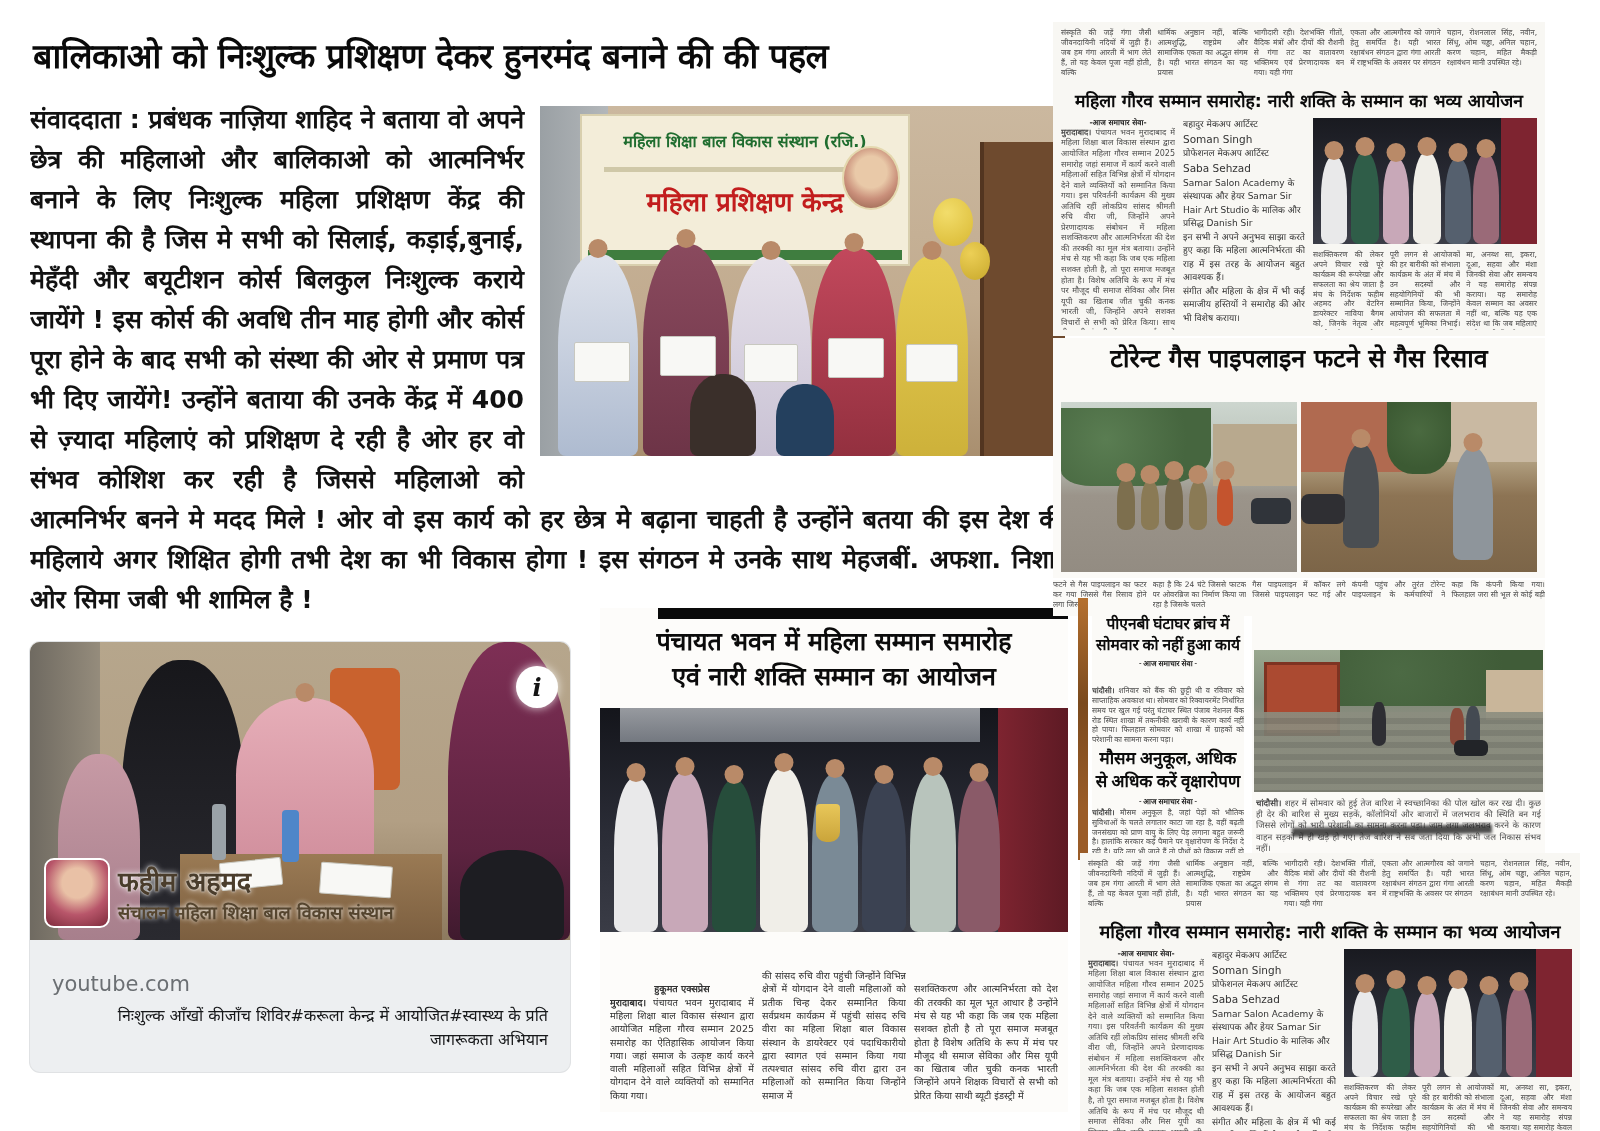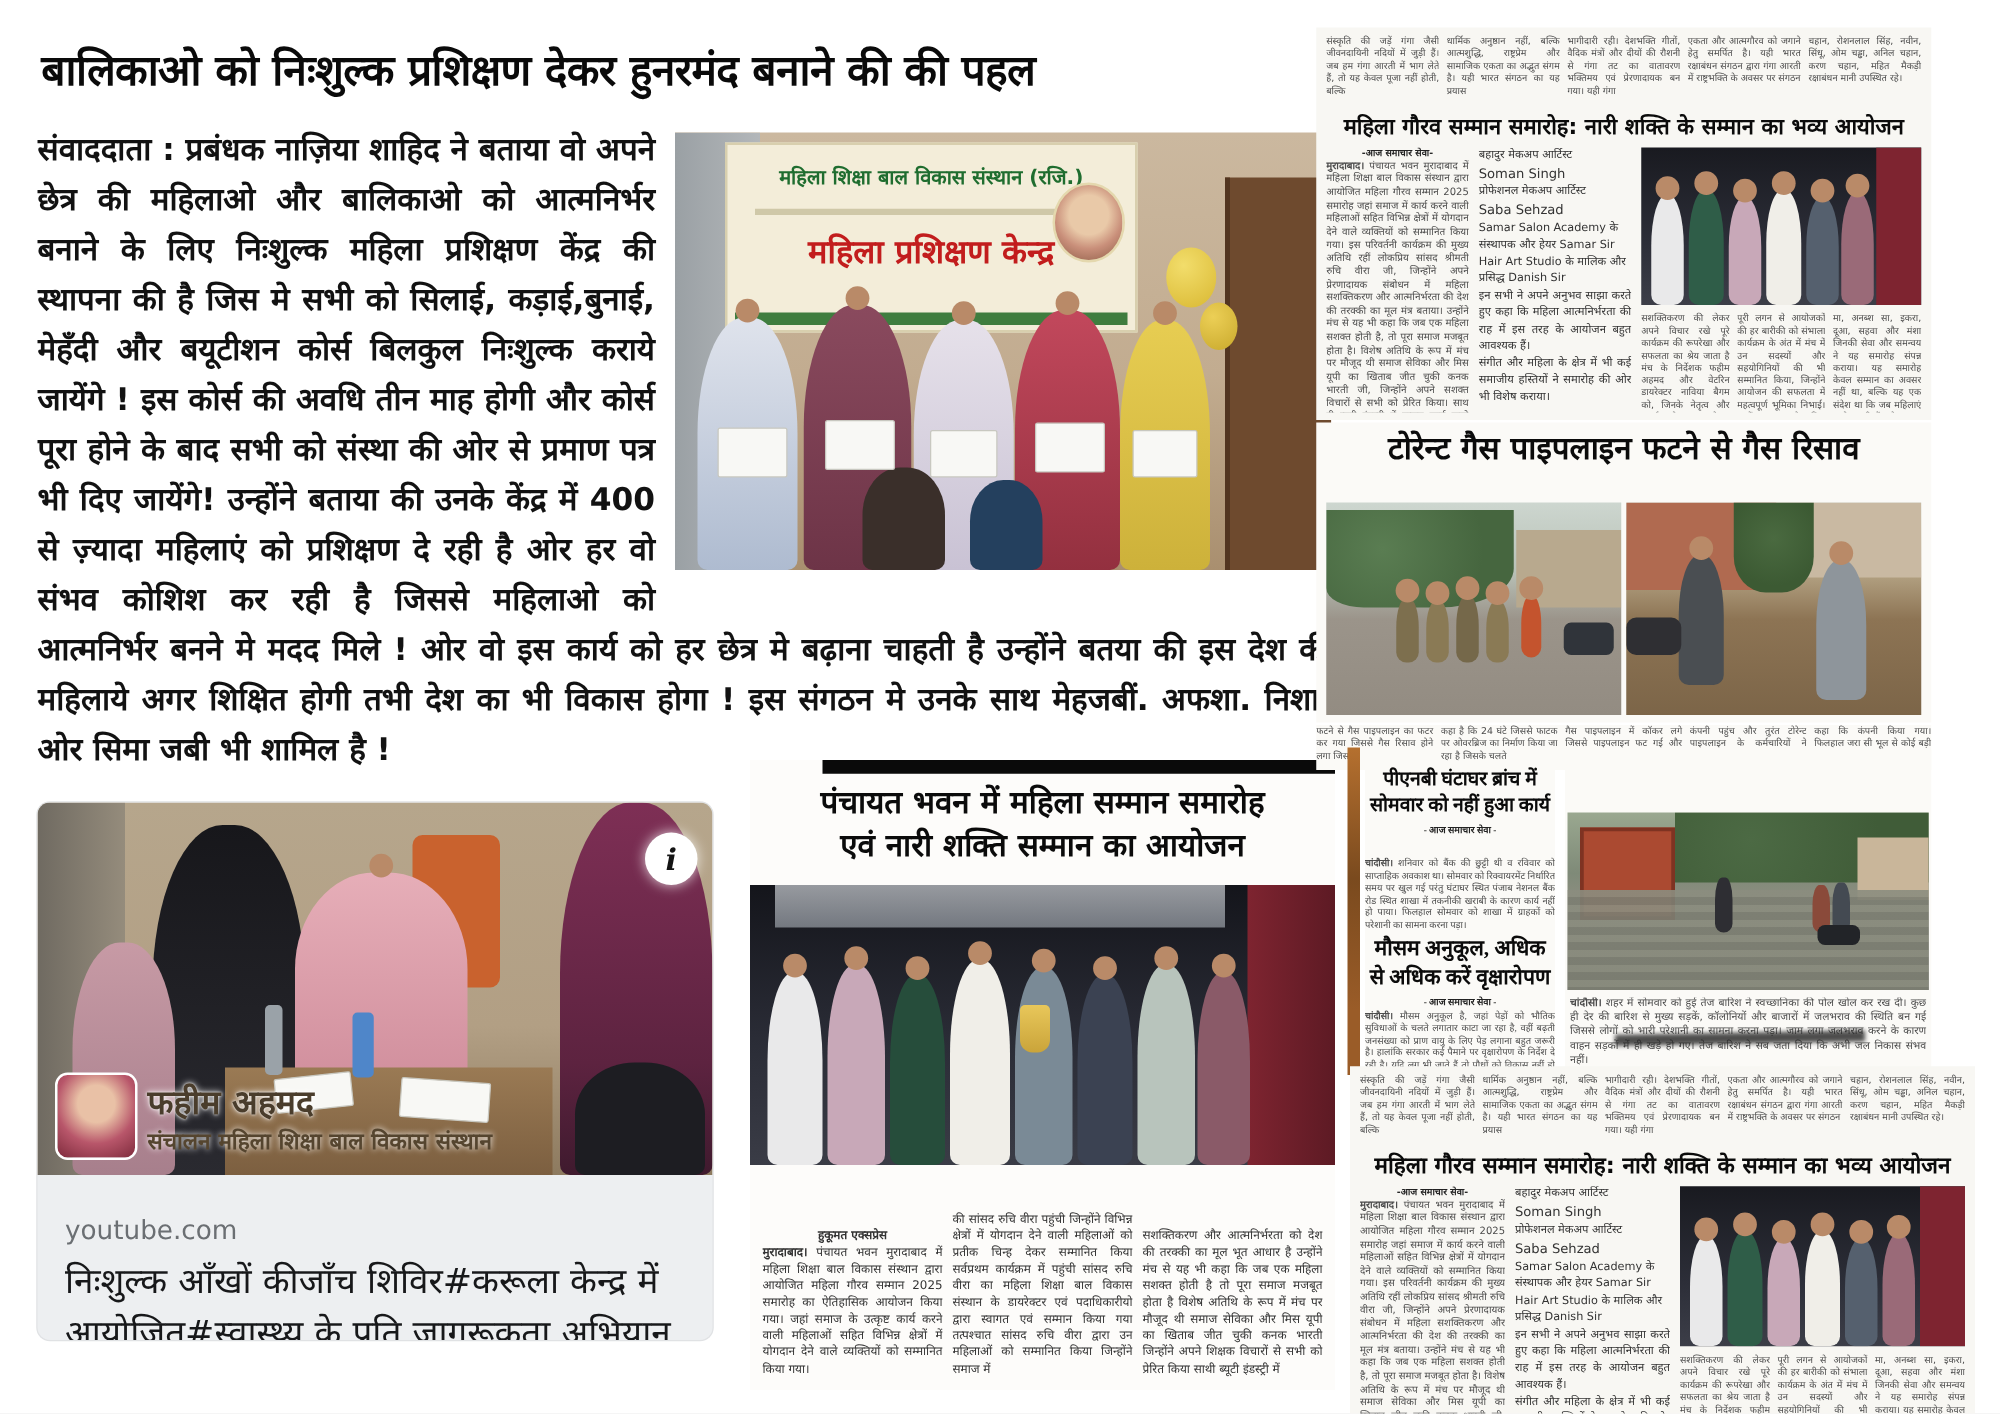--- a/index.html
+++ b/index.html
@@ -85,21 +85,21 @@
                   background:radial-gradient(circle at 50% 35%,#e9c1a6 28%,#b8566a 60%,#7e2b3c);"></div>
       <div style="position:absolute;left:88px;top:220px;font-size:27px;font-weight:800;color:#4a3d2c;text-shadow:0 0 6px #fff,0 0 2px #fff;">फहीम अहमद</div>
       <div style="position:absolute;left:88px;top:258px;font-size:18px;font-weight:700;color:#55452f;text-shadow:0 0 5px #fff;">संचालन महिला शिक्षा बाल विकास संस्थान</div>
       <div style="position:absolute;left:486px;top:24px;width:42px;height:42px;border-radius:50%;background:#ffffff;
                   display:flex;align-items:center;justify-content:center;box-shadow:0 0 10px rgba(255,255,255,.8);">
         <span style="font-family:'DejaVu Serif',serif;font-style:italic;font-weight:800;font-size:24px;color:#141414;">i</span>
       </div>
     </div>
     <div class="abs" style="left:0;top:298px;width:540px;height:132px;padding:32px 22px;box-sizing:border-box;">
       <div style="font-size:21px;color:#6b6f73;">youtube.com</div>
-      <div style="font-size:28px;color:#17181a;line-height:1.5;margin-top:8px;">निःशुल्क आँखों कीजाँच शिविर#करूला केन्द्र में आयोजित#स्वास्थ्य के प्रति जागरूकता अभियान</div>
+      <div style="font-size:16px;color:#17181a;line-height:1.5;margin-top:8px;text-align:right;">निःशुल्क आँखों कीजाँच शिविर#करूला केन्द्र में आयोजित#स्वास्थ्य के प्रति जागरूकता अभियान</div>
     </div>
   </div>
 
   <div class="abs" style="left:600px;top:608px;width:468px;height:504px;background:#fdfcfa;">
     <div style="position:absolute;top:0;left:58px;right:0;height:11px;background:#0a0a0a;"></div>
     <div class="news-head" style="position:absolute;top:16px;left:0;width:468px;font-size:25px;line-height:1.4;">
       <div>पंचायत भवन में महिला सम्मान समारोह</div>
       <div>एवं नारी शक्ति सम्मान का आयोजन</div>
     </div>
     <div class="photo" style="left:0;top:100px;width:468px;height:224px;background:linear-gradient(180deg,#14151b 0%,#2a2c36 55%,#3a3c46 100%);">

